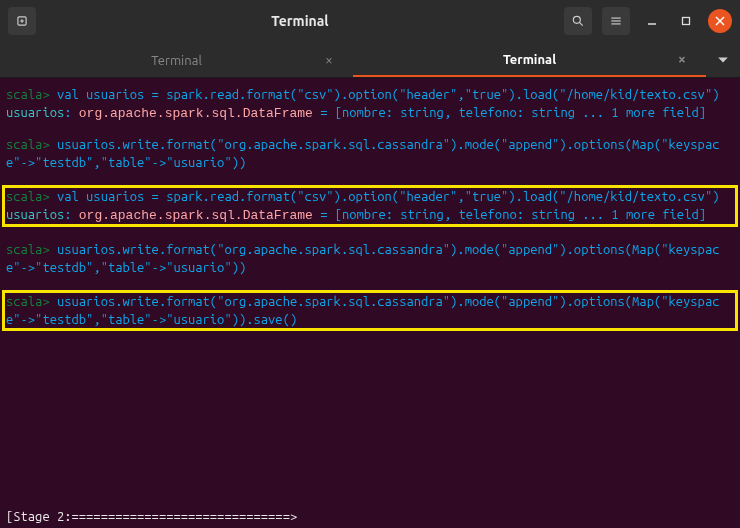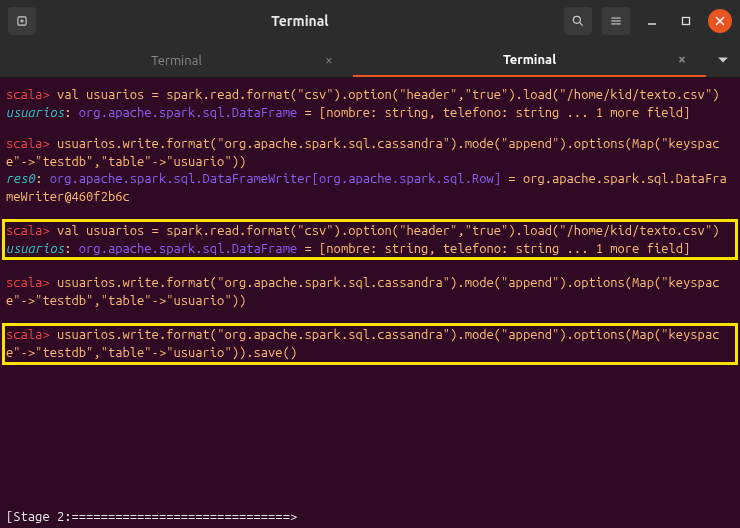--- a/index.html
+++ b/index.html
@@ -95,24 +95,24 @@
       color: #ccc;
     }
     .terminal {
       padding: 8px 6px;
       line-height: 1.35;
       background: #300a24;
       height: calc(528px - 78px);
       position: relative;
     }
     .line { white-space: pre-wrap; word-break: break-all; }
-    .c-prompt { color: #ef4444; margin-top: 18px; }
-    .c-white { color: #fdba74; }
-    .c-cyan { color: #34c7c7; font-style: italic; }
-    .c-green { color: #8b5cf6; }
+    .c-prompt { color: #15803d; margin-top: 18px; }
+    .c-white { color: #0ea5e9; }
+    .c-cyan { color: #34c7c7; }
+    .c-green { color: #fca5a5; font-family: Liberation Mono, monospace; }
     .block { margin-bottom: 14px; }
     .highlight {
       border: 3px solid #f9e400;
       margin: 0 -4px 14px -4px;
       padding: 0 1px;
     }
     .bottomline {
       position: absolute;
       bottom: 2px;
       left: 6px;
@@ -186,21 +186,20 @@
 </div>
 
 <div class="terminal">
   <div class="block">
     <div class="line"><span class="c-prompt">scala&gt;</span><span class="c-white"> val usuarios = spark.read.format("csv").option("header","true").load("/home/kid/texto.csv")</span></div>
     <div class="line"><span class="c-cyan">usuarios</span><span class="c-white">: </span><span class="c-green">org.apache.spark.sql.DataFrame</span><span class="c-white"> = [nombre: string, telefono: string ... 1 more field]</span></div>
   </div>
 
   <div class="block">
     <div class="line"><span class="c-prompt">scala&gt;</span><span class="c-white"> usuarios.write.format("org.apache.spark.sql.cassandra").mode("append").options(Map("keyspace"-&gt;"testdb","table"-&gt;"usuario"))</span></div>
-    <div class="line"><span class="c-cyan">res0</span><span class="c-white">: </span><span class="c-green">org.apache.spark.sql.DataFrameWriter[org.apache.spark.sql.Row]</span><span class="c-white"> = org.apache.spark.sql.DataFrameWriter@460f2b6c</span></div>
   </div>
 
   <div class="highlight">
     <div class="line"><span class="c-prompt">scala&gt;</span><span class="c-white"> val usuarios = spark.read.format("csv").option("header","true").load("/home/kid/texto.csv")</span></div>
     <div class="line"><span class="c-cyan">usuarios</span><span class="c-white">: </span><span class="c-green">org.apache.spark.sql.DataFrame</span><span class="c-white"> = [nombre: string, telefono: string ... 1 more field]</span></div>
   </div>
 
   <div class="block">
     <div class="line"><span class="c-prompt">scala&gt;</span><span class="c-white"> usuarios.write.format("org.apache.spark.sql.cassandra").mode("append").options(Map("keyspace"-&gt;"testdb","table"-&gt;"usuario"))</span></div>
   </div>

